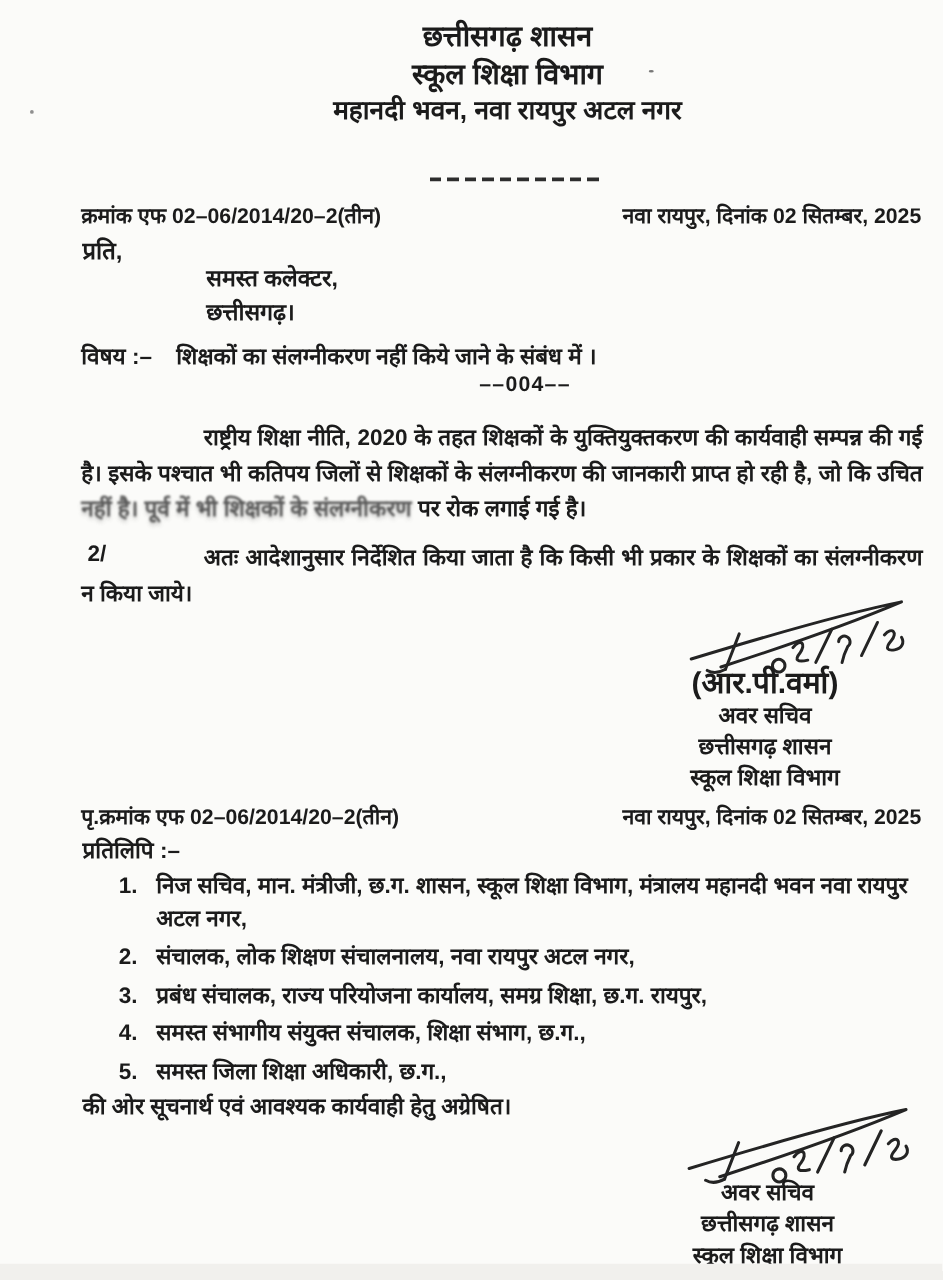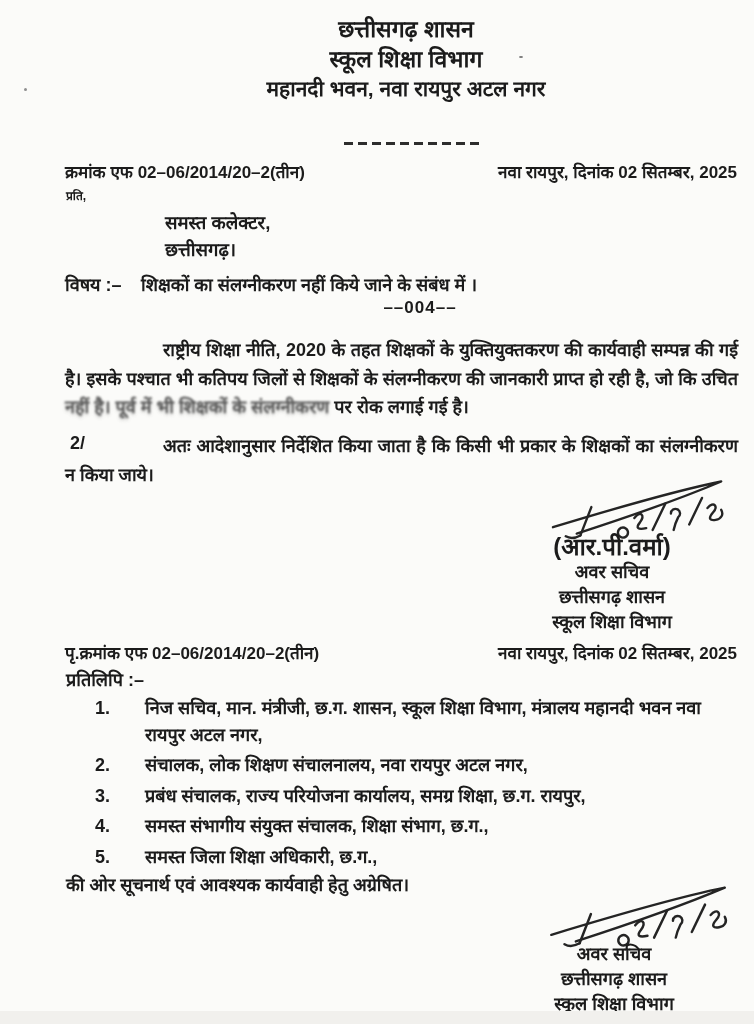--- a/index.html
+++ b/index.html
@@ -19,21 +19,21 @@
   .h-line-sub { font-size:21px; line-height:29px; font-weight:700; }
   .header-divider {
     top:142px; left:344px; width:136px; height:3px;
     background:repeating-linear-gradient(90deg,#2d2d2d 0 9px, transparent 9px 14px);
   }
 
   .ref-row { left:65px; right:17px; display:flex; justify-content:space-between; font-size:17px; }
   .ref-row-1 { top:160px; }
   .ref-row-2 { top:641px; }
 
-  .salutation { top:187px; left:66px; font-size:12px; }
+  .salutation { top:187px; left:66px; font-size:19px; }
   .recipient { top:209px; left:165px; font-size:18.5px; line-height:27px; font-weight:700; }
 
   .subject-row { top:272px; left:65px; right:17px; display:flex; font-size:18px; font-weight:700; }
   .subject-label { width:76px; flex:none; }
   .ooo-divider { top:298px; left:355px; width:130px; text-align:center; font-size:17px; letter-spacing:1px; }
 
   .para { font-size:18px; line-height:28.5px; text-align:justify; }
   .para-1 { top:336px; left:65px; width:673px; text-indent:98px; }
   .para-2 { top:432px; left:65px; width:673px; text-indent:98px; }
   .para-2-marker { top:433px; left:70px; font-size:18px; }
@@ -43,21 +43,21 @@
   .sig-block-1 { top:476px; right:24px; width:236px; }
   .sig-block-2 { top:882px; right:20px; width:240px; }
   .sig { display:block; margin:0 -4px -6px auto; }
   .sig-name { font-size:24px; line-height:26px; font-weight:700; }
   .sig-line { font-size:18px; line-height:25px; }
 
   .copy-label { top:667px; left:66px; font-size:18px; font-weight:700; }
   .copy-list { top:695px; left:95px; width:645px; font-size:18px; }
   .copy-item { display:flex; margin-bottom:4px; line-height:26.5px; }
   .copy-num { width:30px; flex:none; }
-  .copy-text { flex:1;margin-left:20px; }
+  .copy-text { flex:1; }
 
   .closing { top:872px; left:66px; font-size:18px; }
 
   .speck-1 { top:88px; left:24px; width:3px; height:3px; border-radius:50%; background:#8f8f8f; }
   .speck-2 { top:56px; left:519px; width:4px; height:2px; border-radius:50%; background:#777; }
   .bottom-band { bottom:0; left:0; right:0; height:13px; background:#f1f0ed; }
 </style>
 </head>
 <body>
 

